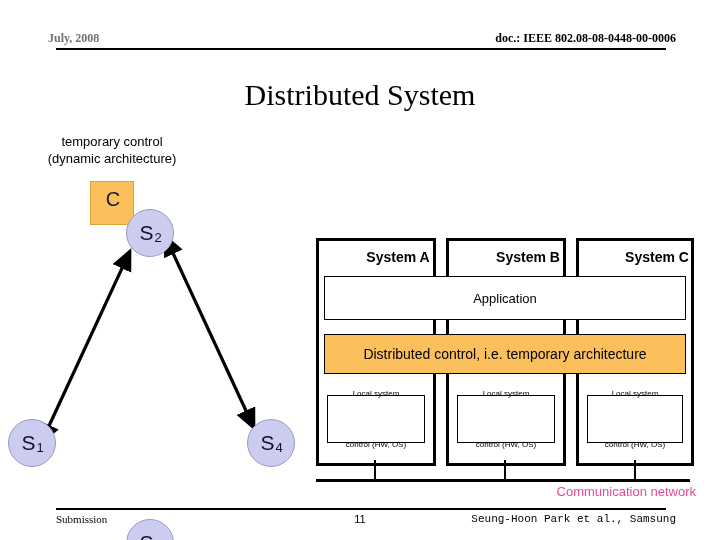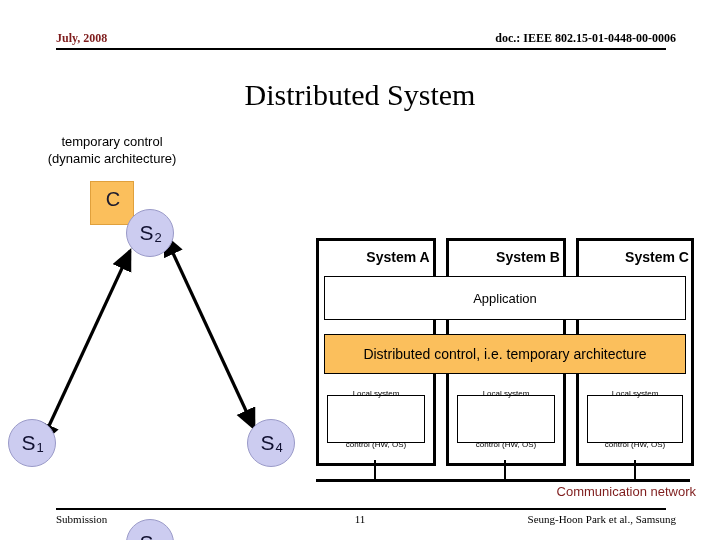--- a/index.html
+++ b/index.html
@@ -11,26 +11,26 @@
     width: 720px;
     height: 540px;
     position: relative;
     overflow: hidden;
     font-family: "Liberation Sans", sans-serif;
   }
 
   
   .hdr-date {
     position: absolute;
-    left: 56px;
+    left: 48px;
     top: 31px;
     font-family: "Liberation Serif", serif;
     font-size: 12px;
     font-weight: bold;
-    color: #7f1d1d;
+    color: #737373;
     letter-spacing: 0px;
   }
   .hdr-doc {
     position: absolute;
     right: 44px;
     top: 31px;
     font-family: "Liberation Serif", serif;
     font-size: 12px;
     font-weight: bold;
     color: #000;
@@ -228,21 +228,21 @@
     background: #000;
   }
   #stub-a { left: 58px; }
   #stub-b { left: 188px; }
   #stub-c { left: 318px; }
   .bus-label {
     position: absolute;
     right: 0;
     top: 24px;
     font-size: 13px;
-    color: #7f1d1d;
+    color: #ec4899;
     white-space: nowrap;
   }
 
   
   .ftr-rule {
     position: absolute;
     left: 56px;
     top: 508px;
     width: 610px;
     height: 2px;
@@ -255,39 +255,39 @@
     font-family: "Liberation Serif", serif;
     font-size: 11px;
     color: #000;
   }
   .ftr-center {
     position: absolute;
     left: 0;
     top: 513px;
     width: 720px;
     text-align: center;
-    font-family: Liberation Serif, serif;
+    font-family: Liberation Sans, sans-serif;
     font-size: 11px;
     color: #000;
   }
   .ftr-right {
     position: absolute;
     right: 44px;
     top: 513px;
-    font-family: Liberation Serif, serif;
+    font-family: Liberation Mono, monospace;
     font-size: 11px;
     color: #000;
     white-space: nowrap;
   }
 </style>
 </head>
 <body>
 
 <div class="hdr-date">July, 2008</div>
-<div class="hdr-doc">doc.: IEEE 802.15-01-0448-00-0006</div>
+<div class="hdr-doc">doc.: IEEE 802.08-08-0448-00-0006</div>
 <div class="hdr-rule"></div>
 
 <div class="slide-title">Distributed System</div>
 
 <div class="graph">
 
   <svg width="320" height="330">
     <defs>
       <marker id="ah" markerWidth="7" markerHeight="7" refX="6" refY="3.2" orient="auto" markerUnits="strokeWidth">
         <path d="M0,0 L7,3.2 L0,6.4 z" fill="#000"></path>

